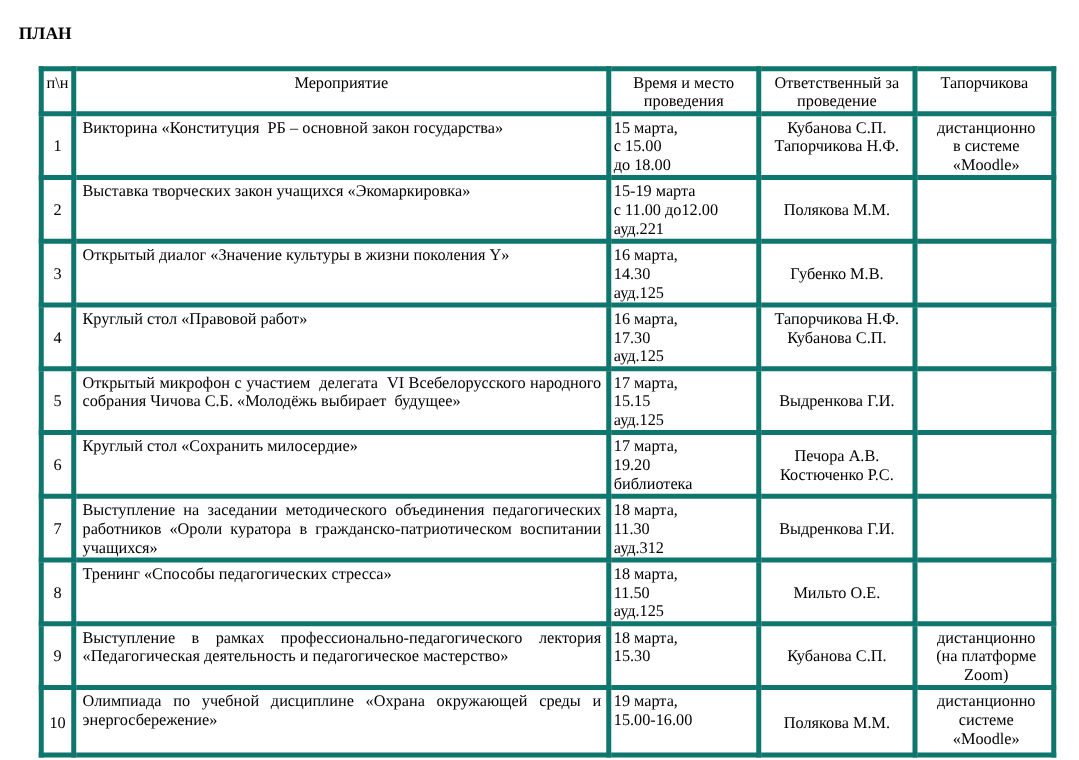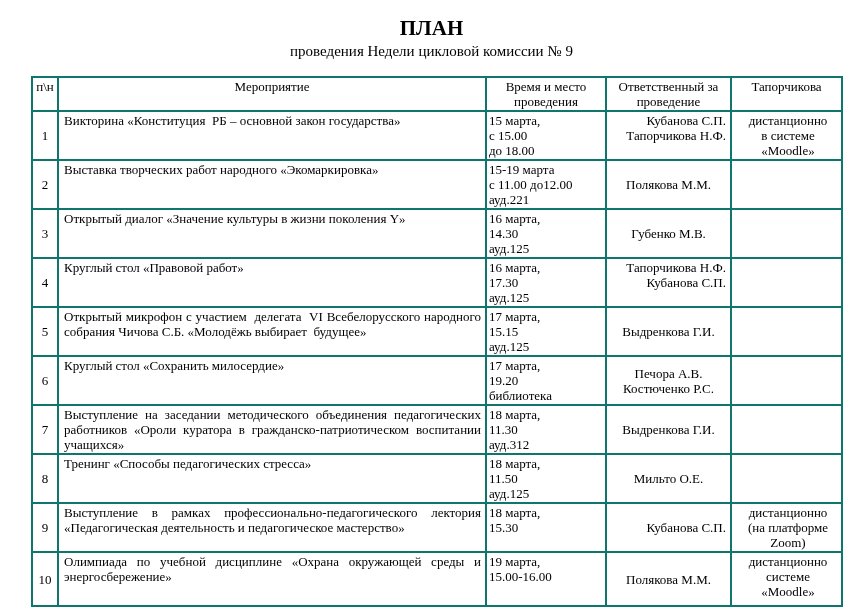--- a/index.html
+++ b/index.html
@@ -6,40 +6,40 @@
   html, body { background: #ffffff; }
   body {
     width: 863px; height: 608px;
     font-family: "Liberation Serif", "DejaVu Serif", serif;
     color: #000;
   }
   .page { width: 863px; height: 608px; background: #fff; overflow: hidden; }
 
   .doc-title {
     padding-top: 19px;
-    text-align: center;
-    font-size: 21px;
+    font-size: 14px;
     font-weight: bold;
     line-height: 18px;
+    padding-left: 15px;
   }
   .doc-subtitle {
     margin-top: 5px;
     text-align: center;
     font-size: 15px;
     line-height: 18px;
   }
 
   table.plan-table {
     border-collapse: collapse;
     table-layout: fixed;
     margin: 16px 0 0 31px;
     width: 810px;
   }
   .plan-table th, .plan-table td {
-    border: 2px solid #0f766e;
+    border: 4px solid #0f766e;
     font-size: 13px;
     line-height: 15px;
     padding: 1px 2px;
     overflow: hidden;
   }
   .plan-table thead tr { height: 33px; }
   .plan-table th {
     font-weight: normal;
     text-align: center;
     vertical-align: top;
@@ -57,31 +57,30 @@
   tbody tr:nth-child(9)  { height: 47px; }
   tbody tr:nth-child(10) { height: 54px; }
 
   td.c-num   { text-align: center; vertical-align: middle; }
   td.c-event { text-align: justify; vertical-align: top; padding: 1px 4px 1px 5px; white-space: pre-wrap; }
   td.c-time  { text-align: left; vertical-align: top; }
   td.c-resp  { text-align: center; vertical-align: middle; padding-left: 4px; padding-right: 4px; }
   td.c-notes { text-align: center; vertical-align: top; padding-left: 5px; }
 
   .multiline { white-space: pre-line; }
-  td.align-left   { text-align: right; }
+  td.align-left   { text-align: center; }
   td.align-center { text-align: center; }
   td.valign-top    { vertical-align: top; }
   td.valign-middle { vertical-align: middle; }
 </style>
 </head>
 <body>
 
 <div class="page">
   <div class="doc-title">ПЛАН</div>
-  <div class="doc-subtitle">проведения Недели цикловой комиссии № 9</div>
 
   <table class="plan-table">
     <colgroup>
       <col style="width:26px">
       <col style="width:428px">
       <col style="width:120px">
       <col style="width:125px">
       <col style="width:111px">
     </colgroup>
     <thead>
@@ -102,21 +101,21 @@
 до 18.00</td>
     <td class="c-resp multiline align-left valign-top">Кубанова С.П.
 Тапорчикова Н.Ф.</td>
     <td class="c-notes multiline">дистанционно
 в системе
 «Moodle»</td>
   </tr>
 
   <tr>
     <td class="c-num">2</td>
-    <td class="c-event">Выставка творческих работ народного «Экомаркировка»</td>
+    <td class="c-event">Выставка творческих закон учащихся «Экомаркировка»</td>
     <td class="c-time multiline">15-19 марта
 с 11.00 до12.00
 ауд.221</td>
     <td class="c-resp multiline align-center valign-middle">Полякова М.М.</td>
     <td class="c-notes multiline"></td>
   </tr>
 
   <tr>
     <td class="c-num">3</td>
     <td class="c-event">Открытый диалог «Значение культуры в жизни поколения Y»</td>

